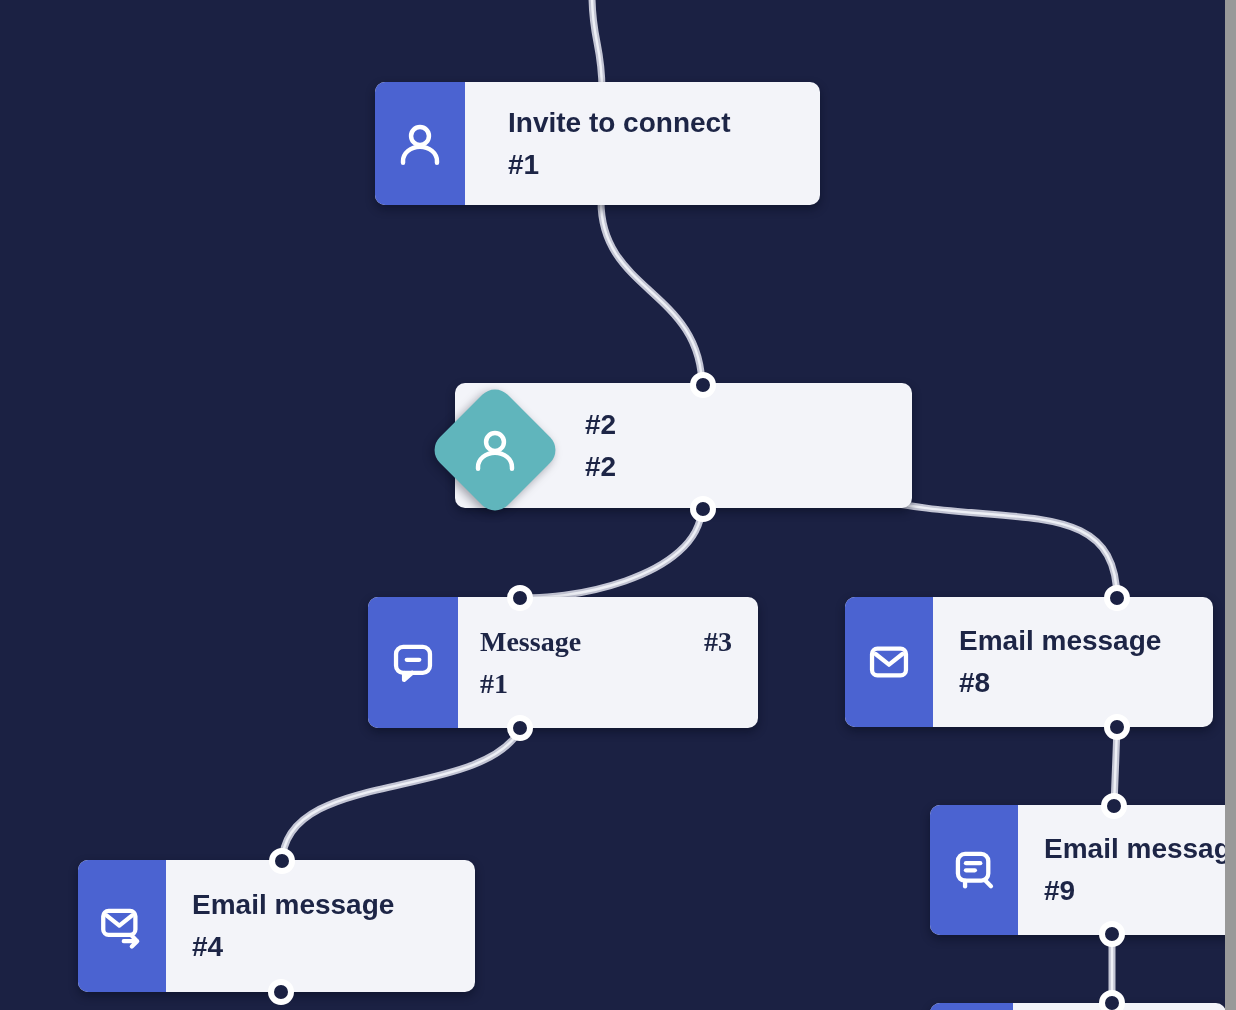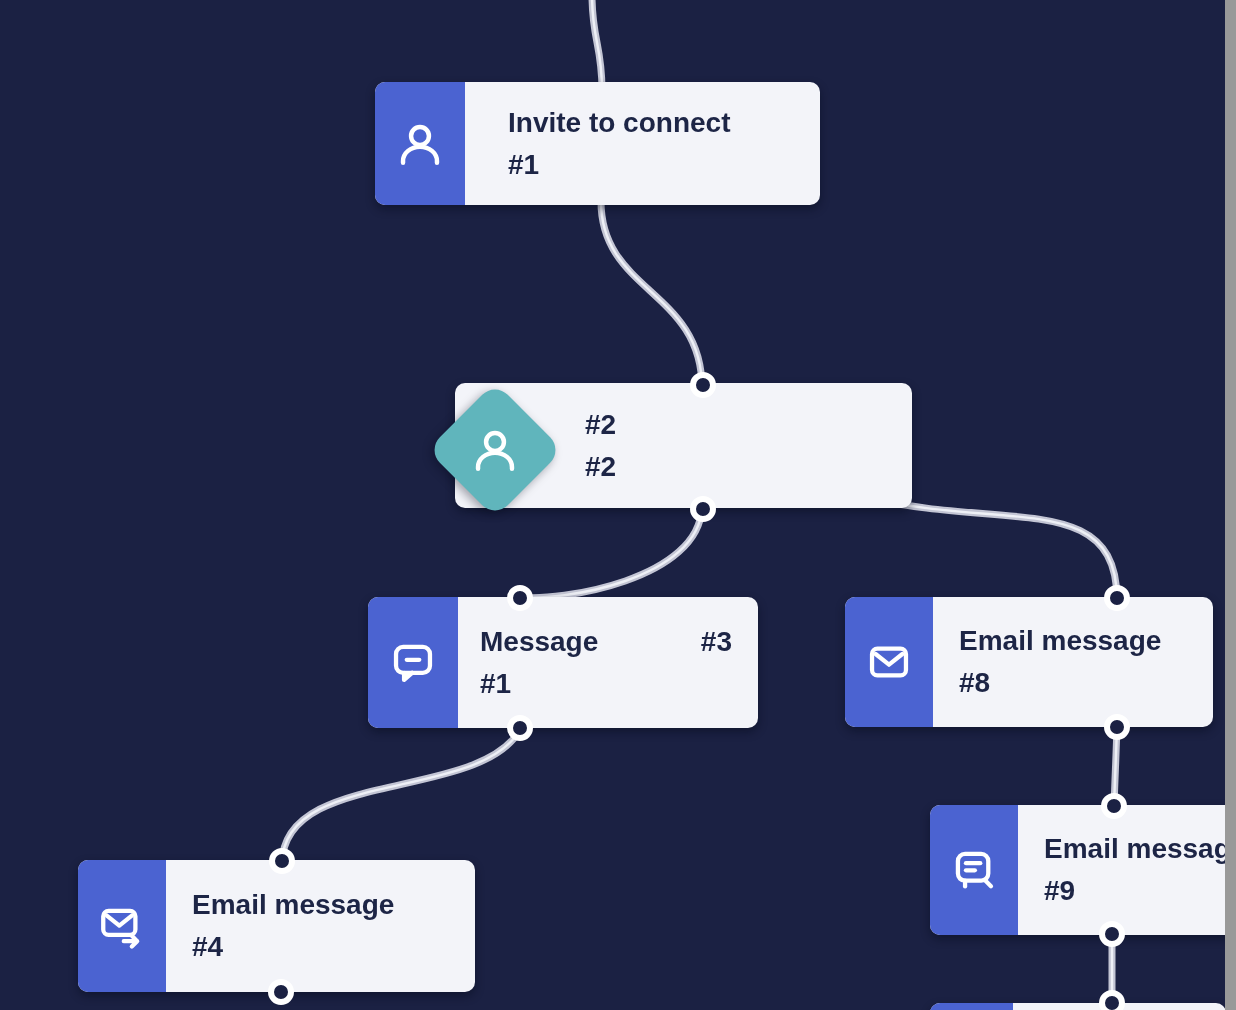--- a/index.html
+++ b/index.html
@@ -29,21 +29,21 @@
   .title-row{display:flex;justify-content:space-between;align-items:center;gap:10px;}
   .node .title,.node .badge,.node .subtitle{
     font-weight:bold;font-size:28px;line-height:42px;color:#1d2546;white-space:nowrap;
   }
   
   #n-invite{left:375px;top:82px;width:445px;height:123px;}
   #n-invite .node-body{padding-left:43px;}
   #n-if{left:455px;top:383px;width:457px;height:125px;}
   #n-if .node-body{padding-left:130px;padding-right:26px;}
   #n-message{left:368px;top:597px;width:390px;height:131px;}
-  #n-message .node-body{padding-left:22px;}
+  #n-message .node-body{padding-left:22px;font-family:Liberation Serif, serif;}
   #n-email8{left:845px;top:597px;width:368px;height:130px;}
   #n-email8 .icon-panel{width:88px;}
   #n-email4{left:78px;top:860px;width:397px;height:132px;}
   #n-email4 .icon-panel{width:88px;}
   #n-email9{left:930px;top:805px;width:330px;height:130px;}
   #n-email9 .icon-panel{width:88px;}
   #n-partial{left:930px;top:1003px;width:296px;height:40px;}
   #n-partial .icon-panel{width:83px;}
 
   .diamond{

